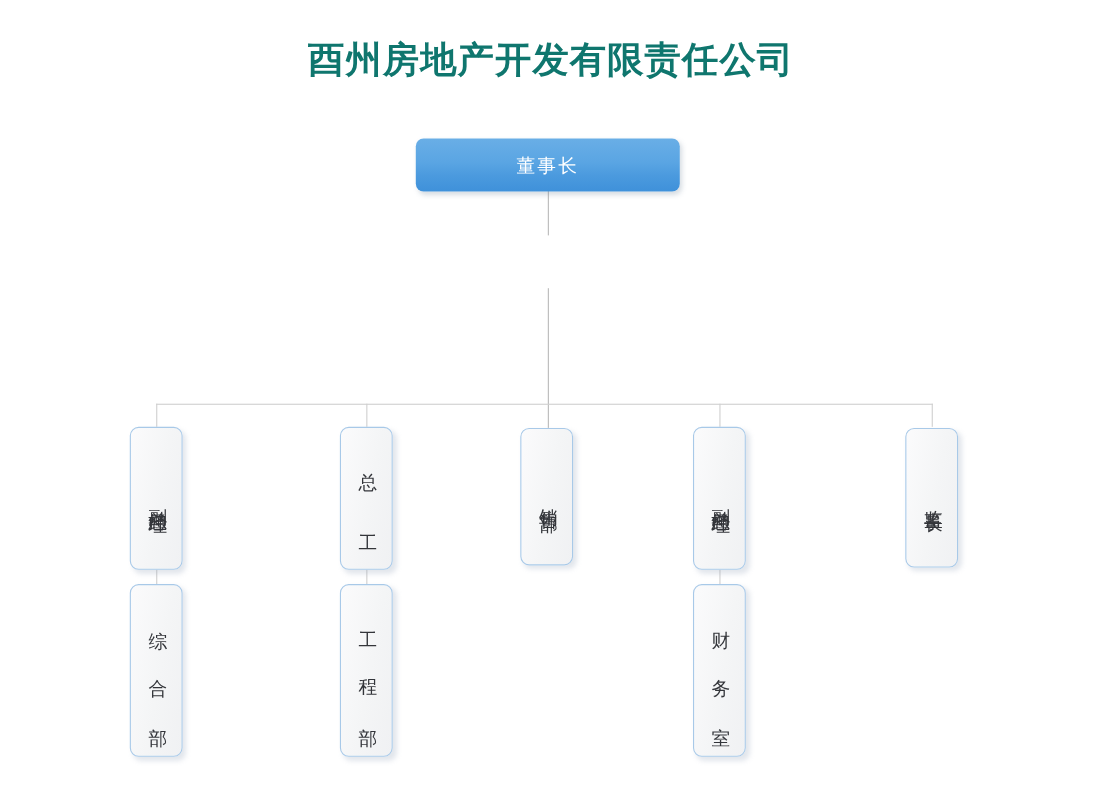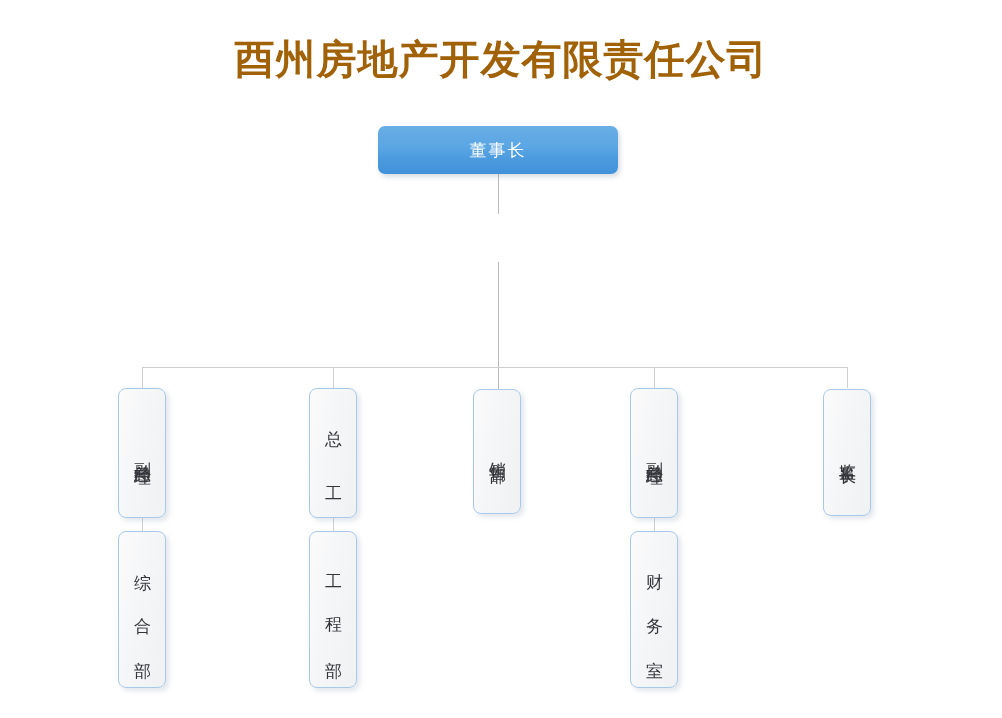--- a/index.html
+++ b/index.html
@@ -19,24 +19,24 @@
     height: 718px;
   }
 
   
   .org-title {
     position: absolute;
     left: 0;
     top: 32px;
     width: 1002px;
     text-align: center;
-    font-size: 40px;
+    font-size: 33px;
     font-weight: bold;
     letter-spacing: 1px;
-    color: #a16207;
+    color: #0f766e;
     white-space: nowrap;
   }
 
   
   .conn {
     position: absolute;
     background: #b9b9b9;
   }
   .conn.v { width: 1px; }
   .conn.h { height: 1px; }

